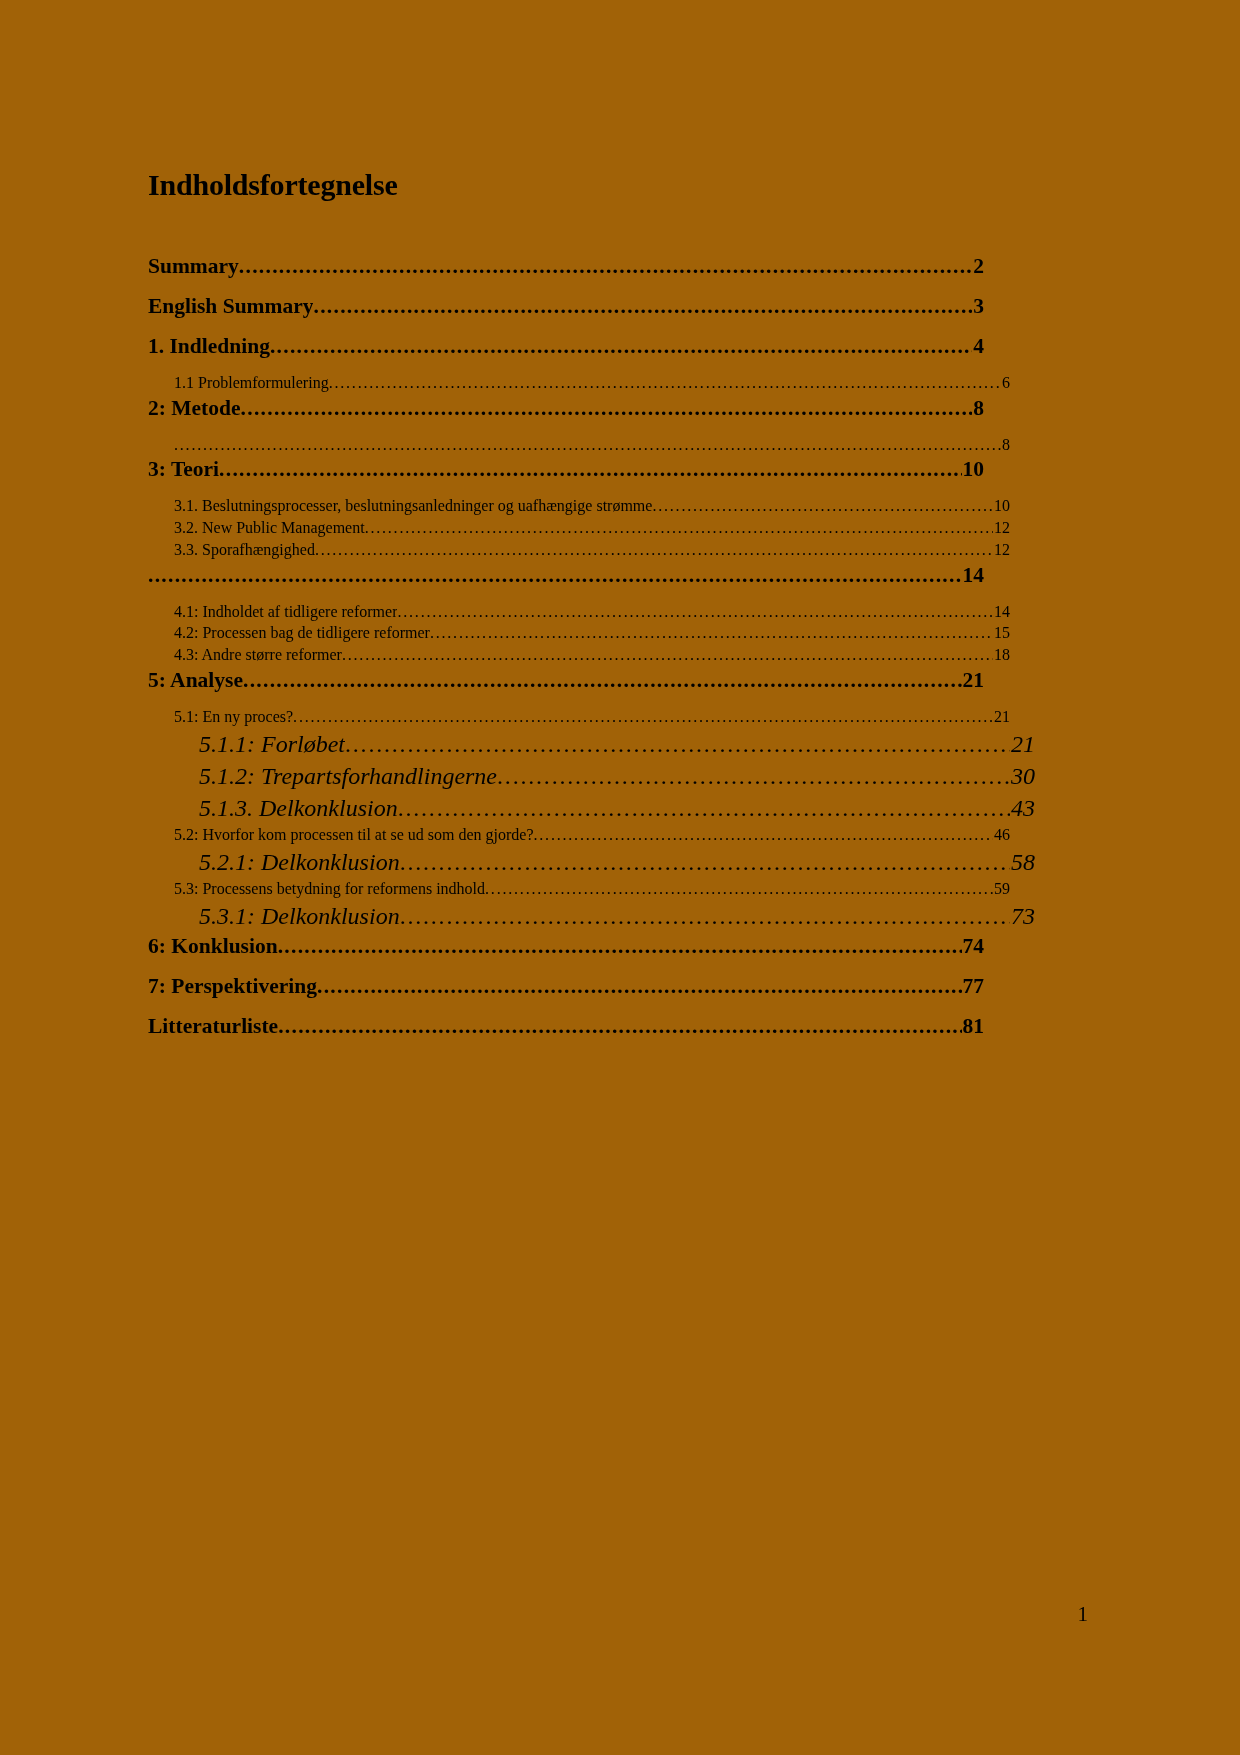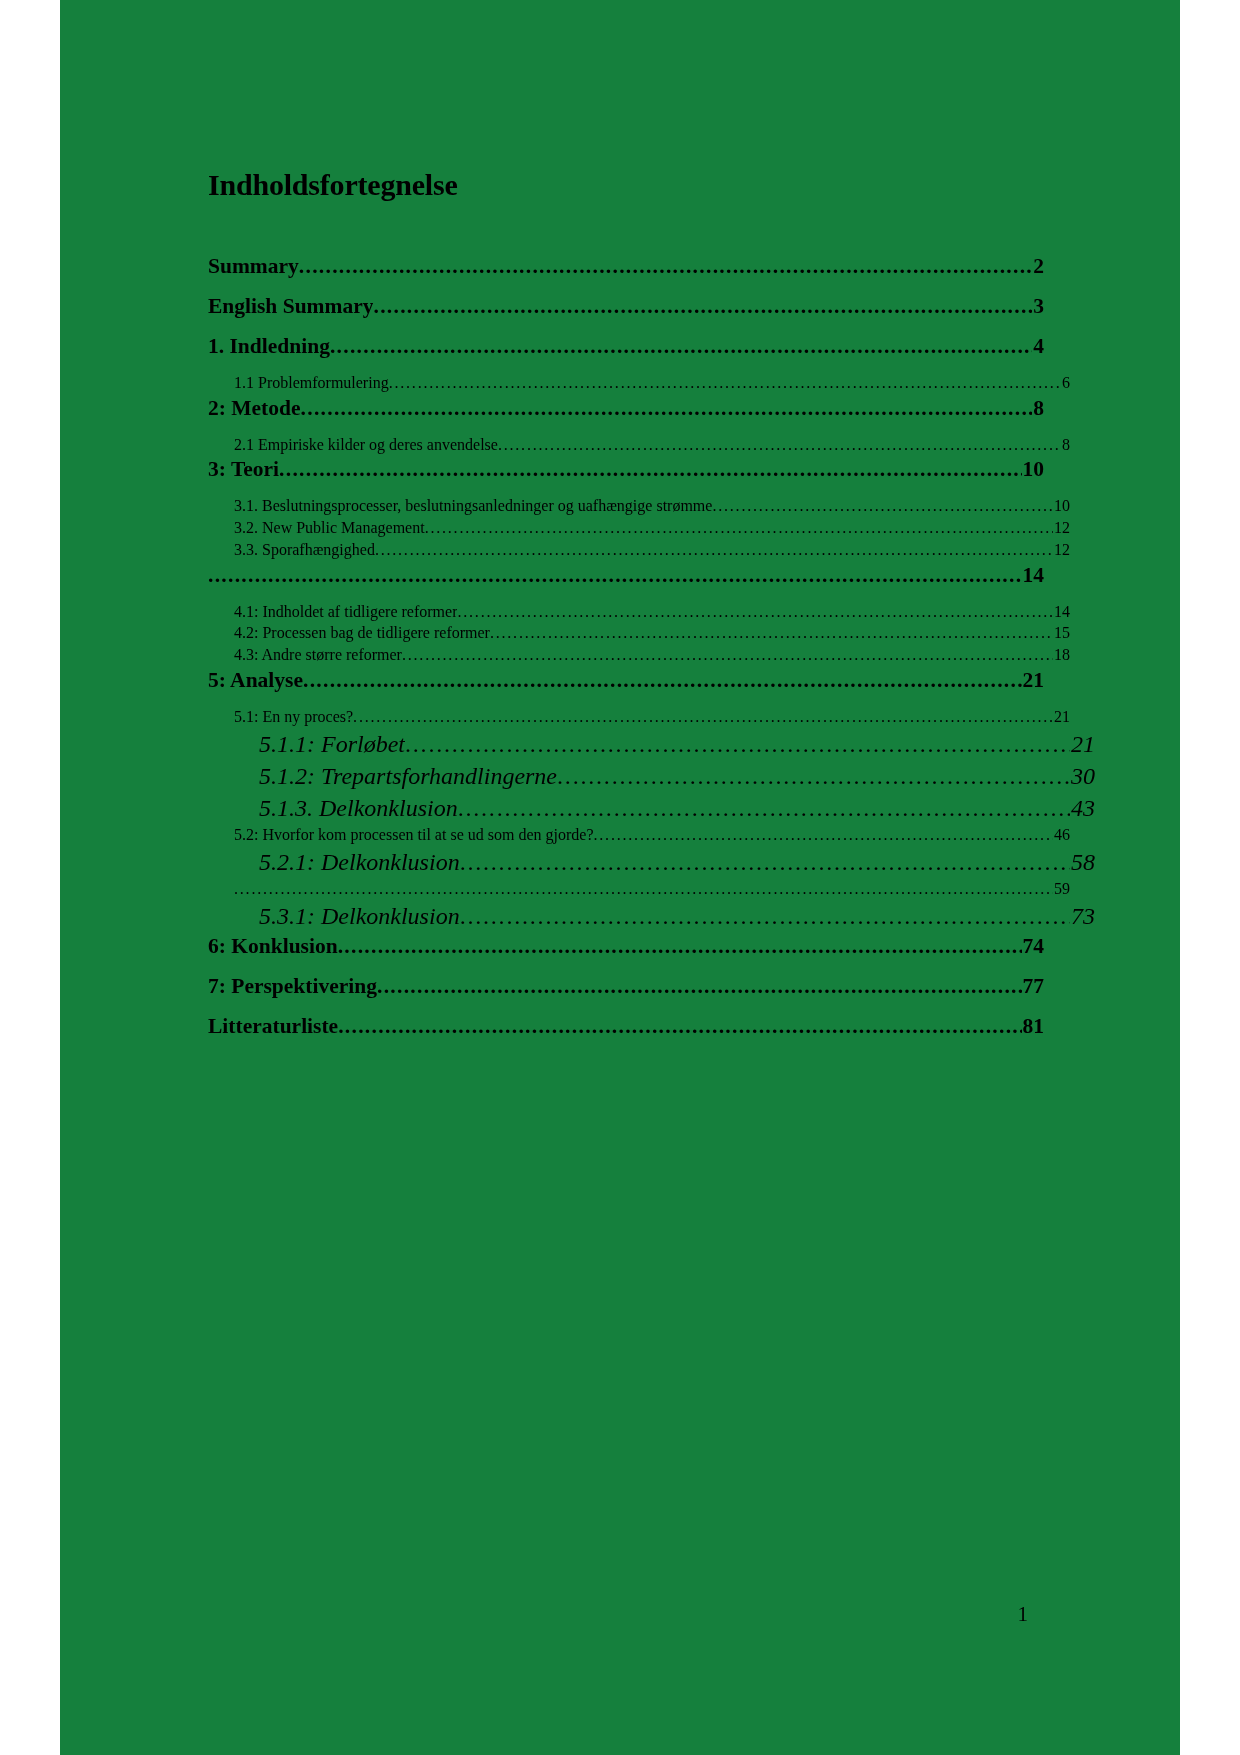--- a/index.html
+++ b/index.html
@@ -2,24 +2,24 @@
 <html><head>
 <meta charset="utf-8">
 <style>
   html, body {
     margin: 0;
     padding: 0;
     background: #ffffff;
   }
   .page {
     position: relative;
-    width: 1120px;
+    width: 1240px;
     height: 1755px;
     margin: 0 auto;
-    background: #15803d;
+    background: #a16207;
     font-family: "Liberation Serif", "DejaVu Serif", serif;
     color: #000000;
     box-sizing: border-box;
   }
   .content {
     position: absolute;
     left: 148px;
     top: 168px;
     width: 836px;
   }
@@ -130,21 +130,20 @@
           <span class="entry-text">1.1 Problemformulering</span>
           <span class="leader">...............................................................................................................................................................................................................................................</span>
           <span class="page-num">6</span>
         </div>
         <div class="toc-entry lvl1">
           <span class="entry-text">2: Metode</span>
           <span class="leader">...............................................................................................................................................................................................................................................</span>
           <span class="page-num">8</span>
         </div>
         <div class="toc-entry lvl2">
-          <span class="entry-text">2.1 Empiriske kilder og deres anvendelse</span>
           <span class="leader">...............................................................................................................................................................................................................................................</span>
           <span class="page-num">8</span>
         </div>
         <div class="toc-entry lvl1">
           <span class="entry-text">3: Teori</span>
           <span class="leader">...............................................................................................................................................................................................................................................</span>
           <span class="page-num">10</span>
         </div>
         <div class="toc-entry lvl2">
           <span class="entry-text">3.1. Beslutningsprocesser, beslutningsanledninger og uafhængige strømme</span>
@@ -209,20 +208,21 @@
           <span class="entry-text">5.2: Hvorfor kom processen til at se ud som den gjorde?</span>
           <span class="leader">...............................................................................................................................................................................................................................................</span>
           <span class="page-num">46</span>
         </div>
         <div class="toc-entry lvl3">
           <span class="entry-text">5.2.1: Delkonklusion</span>
           <span class="leader">...............................................................................................................................................................................................................................................</span>
           <span class="page-num">58</span>
         </div>
         <div class="toc-entry lvl2">
+          <span class="entry-text">5.3: Processens betydning for reformens indhold</span>
           <span class="leader">...............................................................................................................................................................................................................................................</span>
           <span class="page-num">59</span>
         </div>
         <div class="toc-entry lvl3">
           <span class="entry-text">5.3.1: Delkonklusion</span>
           <span class="leader">...............................................................................................................................................................................................................................................</span>
           <span class="page-num">73</span>
         </div>
         <div class="toc-entry lvl1">
           <span class="entry-text">6: Konklusion</span>

